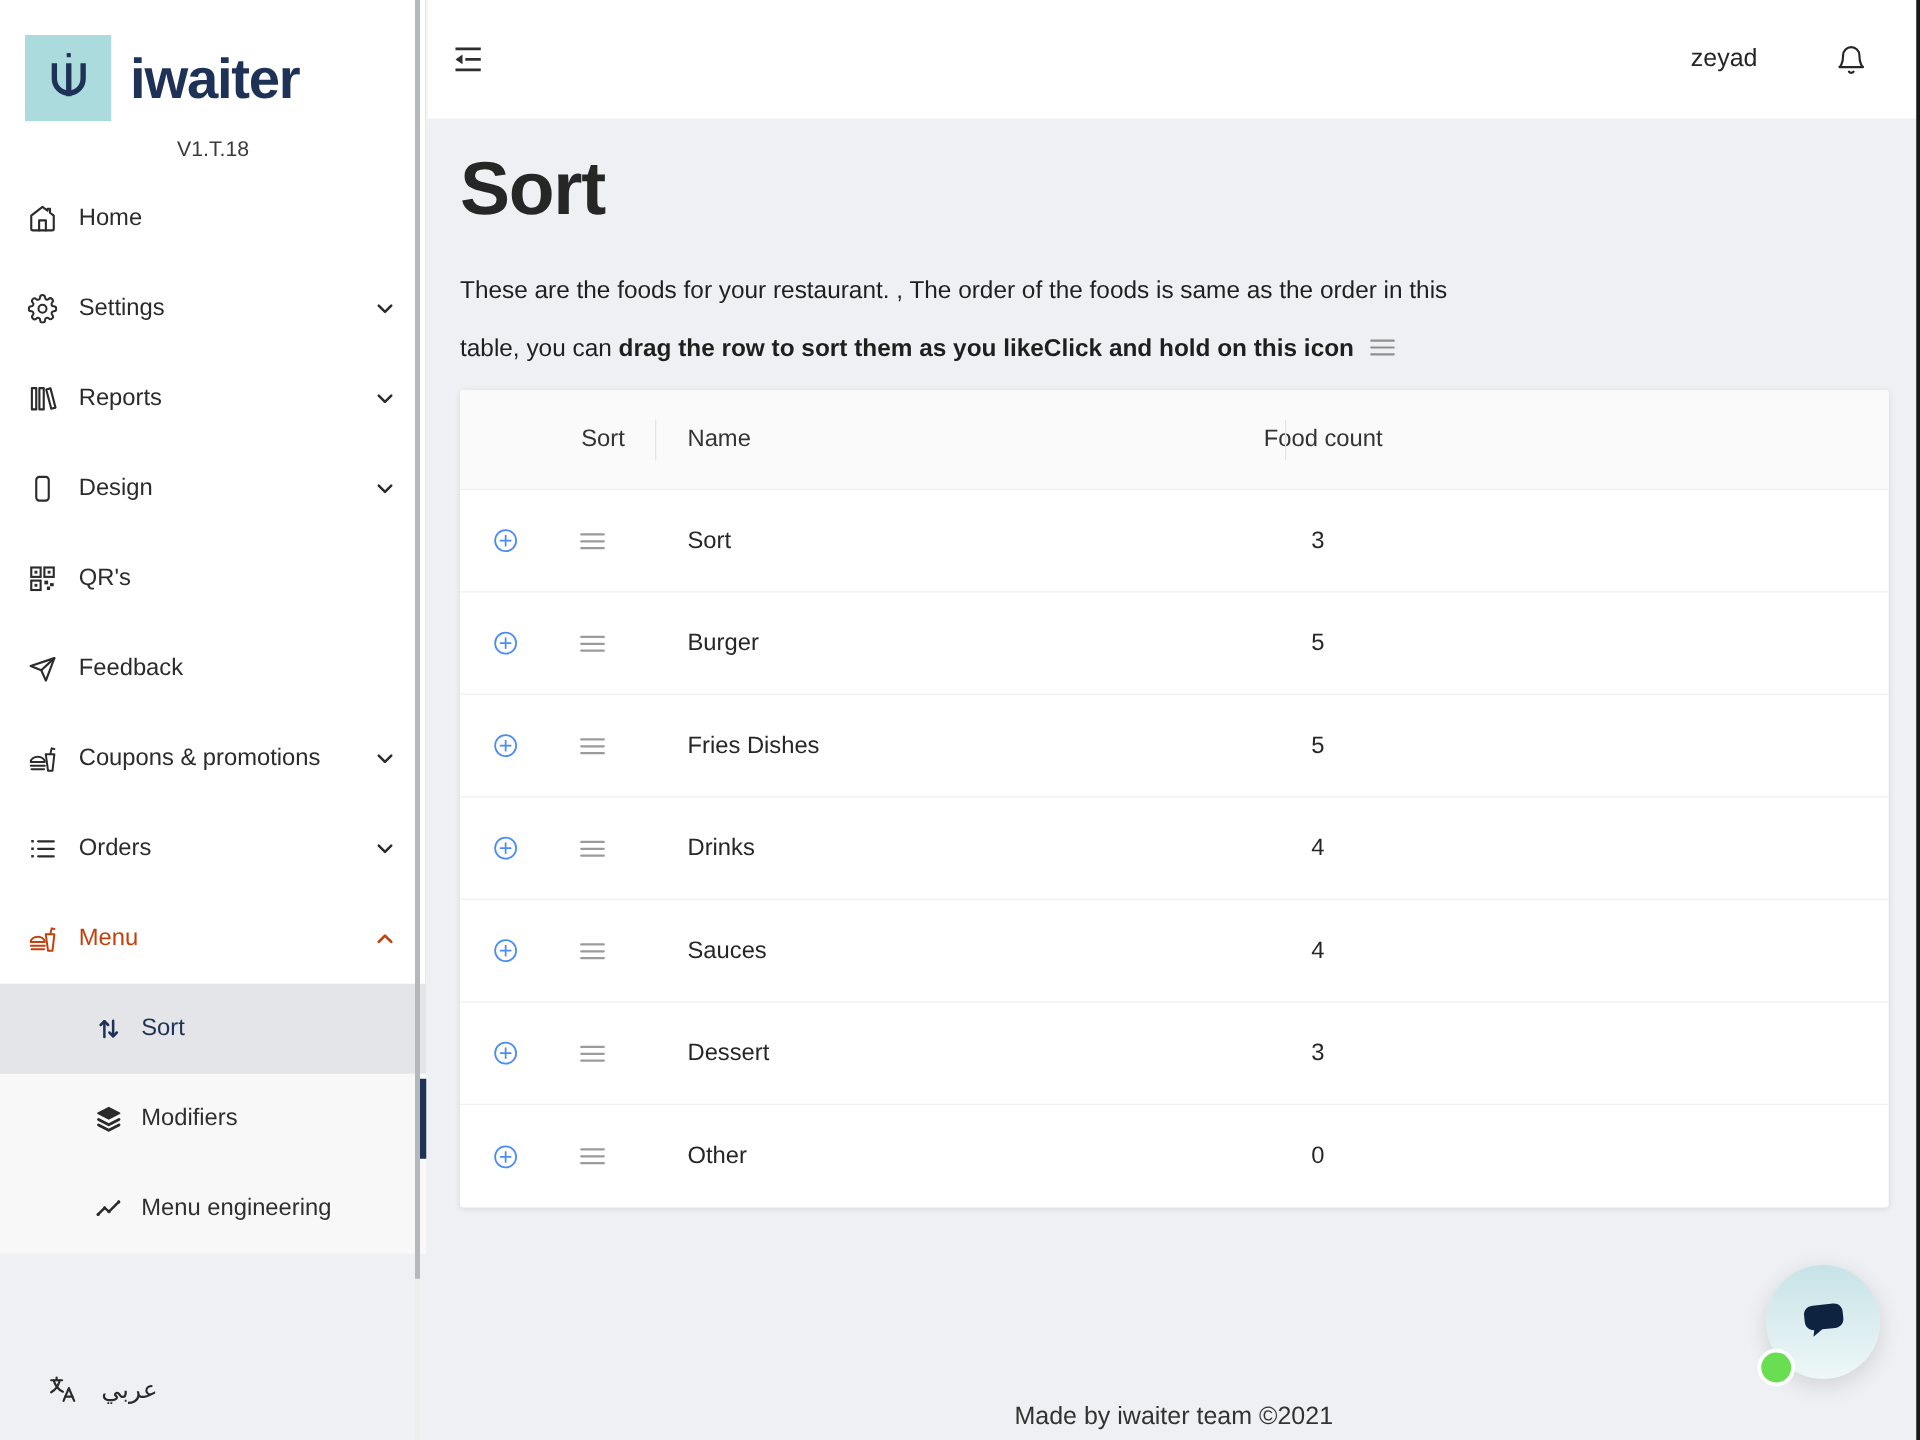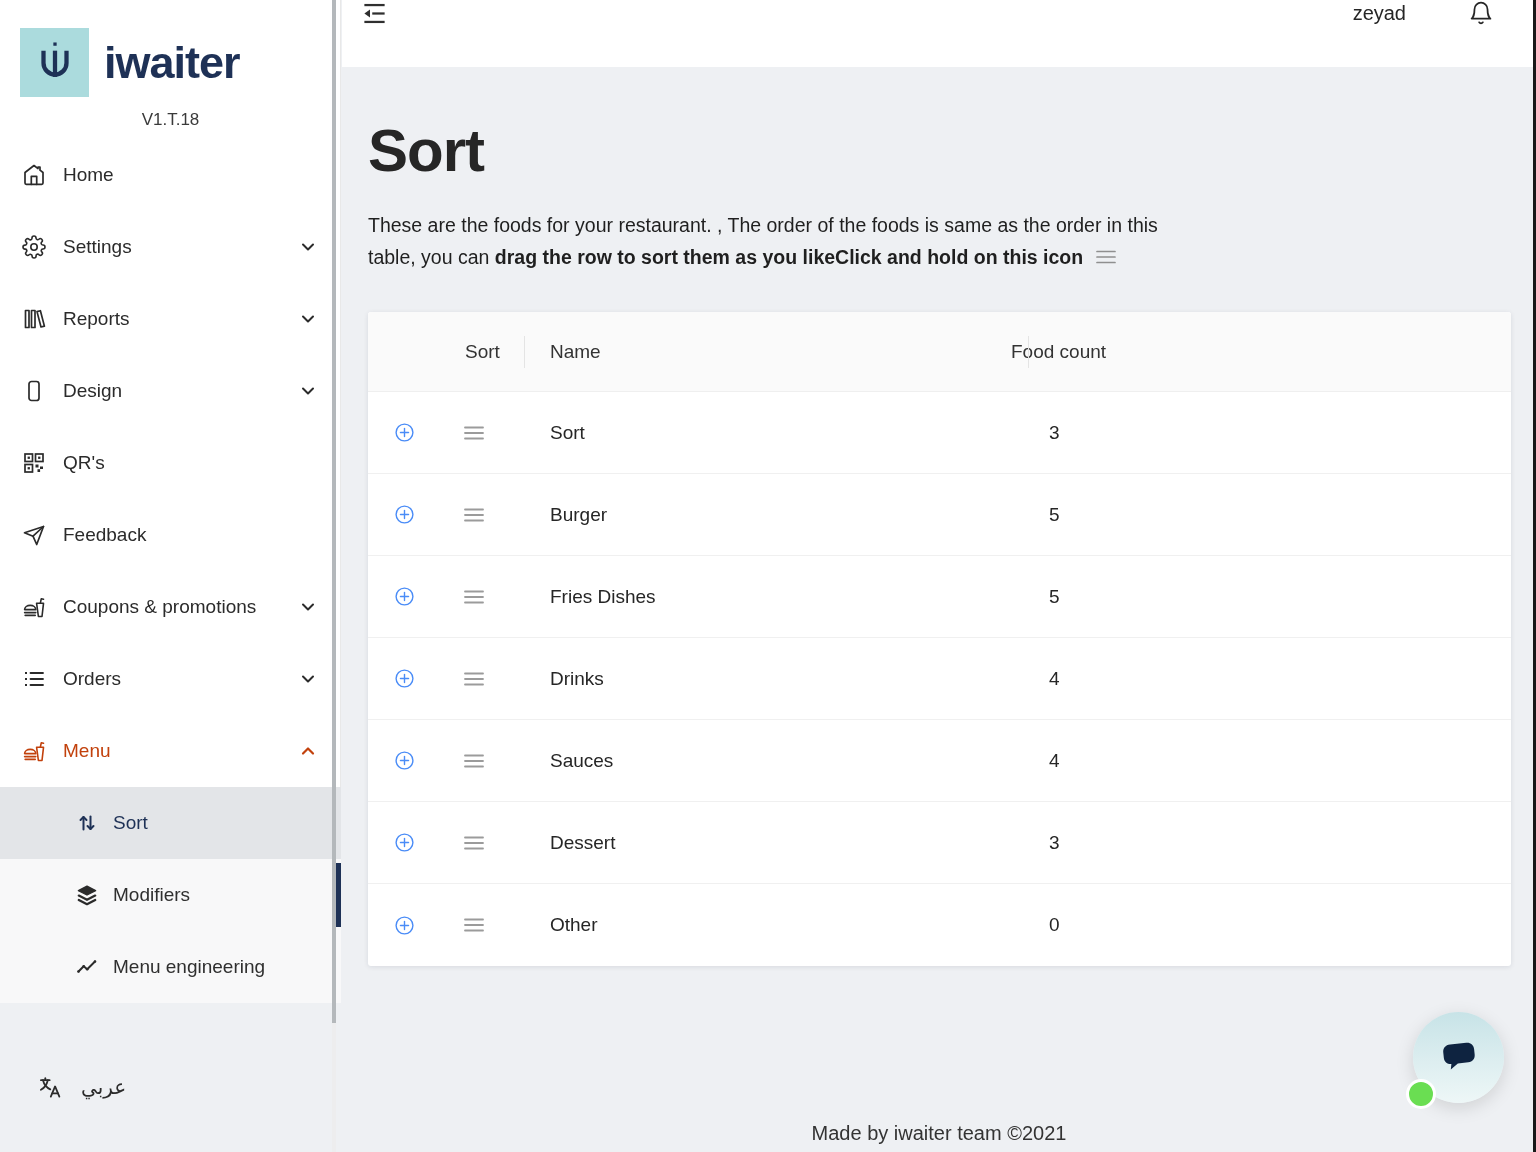--- a/index.html
+++ b/index.html
@@ -20,38 +20,38 @@
   .nav-item .label { flex:1; white-space:nowrap; }
   .chev { width:16px; height:16px; flex:none; }
   .nav-item.navy { color:#c2410c;justify-content:flex-end; }
 
   .submenu { position:absolute; top:787px; left:0; width:341px; background:#f8f8f9; }
   .sub-item { height:72px; display:flex; align-items:center; padding-left:75px; font-size:19px; color:#2f2f2f; cursor:pointer; }
   .sub-item .ni-icon { width:24px; height:24px; margin-right:14px; flex:none; }
   .sub-item.active { background:#e3e5e8; color:#1e3156; }
   .active-bar { position:absolute; right:0; top:76px; width:5px; height:64px; background:#1e3156; }
 
-  .lang-item { position:absolute; top:1075px; left:0; width:341px; height:72px; display:flex; padding-left:38px; font-size:20px; color:#2b2b2b; cursor:pointer; }
+  .lang-item { position:absolute; top:1075px; left:0; width:341px; height:72px; display:flex; align-items:center; padding-left:38px; font-size:20px; color:#2b2b2b; cursor:pointer; }
   .lang-item .ni-icon { width:25px; height:25px; margin-right:18px; }
   .lang-label { font-family:"DejaVu Sans", sans-serif; }
 
   .sb-track { position:absolute; left:332px; top:0; width:4px; height:1152px; background:#ededee; }
   .sb-thumb { position:absolute; left:332px; top:0; width:4px; height:1023px; background:#b4b8bb; }
 
   
   .main { position:absolute; left:342px; top:0; width:1194px; height:1152px; }
-  .topbar { position:absolute; top:0; left:0; width:100%; height:67px; background:#fff; display:flex; align-items:flex-start; }
+  .topbar { position:absolute; top:0; left:0; width:100%; height:95px; background:#fff; display:flex; align-items:center; }
   .fold { margin-left:19px; width:27px; height:27px; color:#2f2f2f; cursor:pointer; }
   .top-right { margin-left:auto; display:flex; align-items:center; margin-right:42px; }
   .username { font-size:20px; color:#262626; cursor:pointer; }
   .bell { width:26px; height:26px; color:#262626; margin-left:62px; cursor:pointer; }
 
   .content { position:absolute; top:95px; left:0; width:100%; height:1057px; background:#eef0f3; }
   .page-title { padding:23px 0 0 26px; font-size:60px; font-weight:bold; color:#262626; letter-spacing:-1px; line-height:1.1; }
-  .desc { margin:25px 0 0 26px; width:800px; font-size:19.5px; line-height:32px; color:#1f1f1f; }
+  .desc { margin:25px 0 0 26px; width:800px; font-size:19.5px; line-height:47px; color:#1f1f1f; }
   .desc b { font-weight:bold; }
   .inline-burger { display:inline-block; vertical-align:-2px; margin-left:12px; color:#8f8f8f; }
 
   .card { position:absolute; left:26px; top:217px; width:1143px; background:#fff; border-radius:3px; box-shadow:0 1px 5px rgba(15,30,60,.10); }
   .thead { height:80px; background:#fafafa; display:flex; align-items:center; position:relative; border-bottom:1px solid #efefef; font-size:19px; color:#333; border-radius:3px 3px 0 0; font-weight:normal; }
   .th-sort { position:absolute; left:97px; }
   .th-name { position:absolute; left:182px; }
   .th-count { position:absolute; left:643px; }
   .th-div { position:absolute; top:24px; width:1px; height:32px; background:#e4e4e4; }
   .th-div.d1 { left:156px; }

